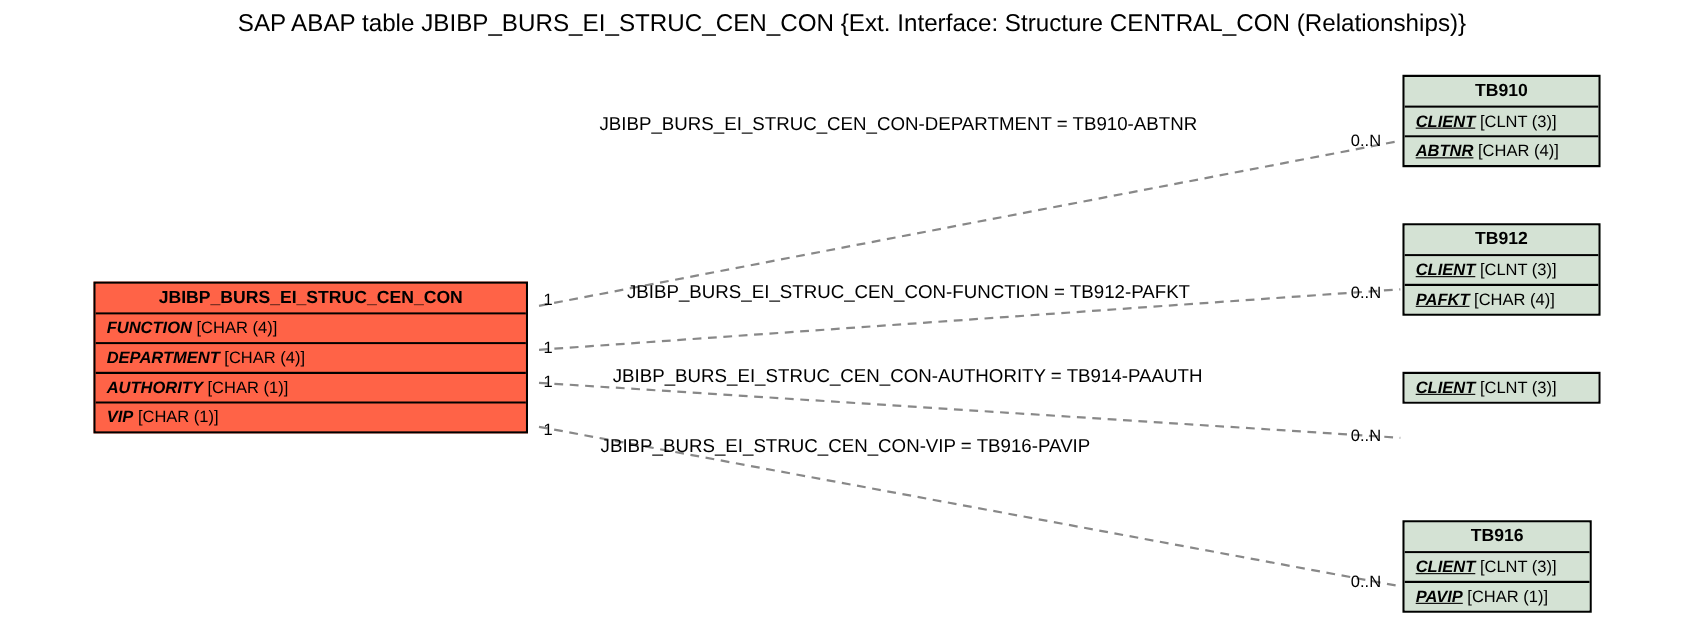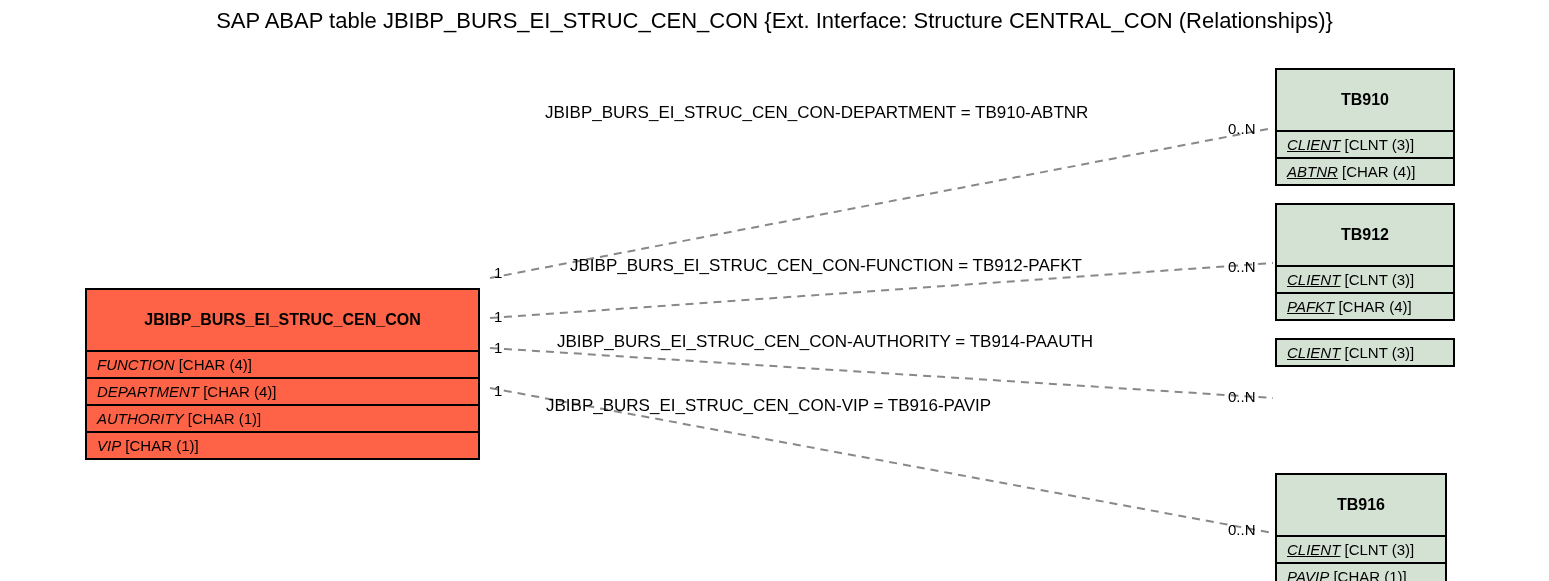--- a/index.html
+++ b/index.html
@@ -24,31 +24,31 @@
     }
     
     .entity {
       position: absolute;
       border: 2px solid #000;
       background: #fff;
     }
     .entity .header {
       font-weight: bold;
       text-align: center;
-      padding: 21px 10px;
+      padding: 4px 10px;
       border-bottom: 2px solid #000;
     }
     .entity .row {
       padding: 4px 10px;
       border-bottom: 2px solid #000;
       white-space: nowrap;
       font-size: 15px;
     }
     .entity .row:last-child { border-bottom: none; }
-    .entity .fname { font-style: italic; }
+    .entity .fname { font-style: italic; font-weight: bold; }
     .entity .fname.underline { text-decoration: underline; }
     .entity.main { background: #FF6347; }
     .entity.main .header { background: #FF6347; }
     .entity.main .row { background: #FF6347; }
     .entity.target { background: #D4E2D4; }
     .entity.target .header { background: #D4E2D4; }
     .entity.target .row { background: #D4E2D4; }
     
     .rel-label {
       position: absolute;
@@ -80,21 +80,21 @@
 <div class="canvas">
 
   <svg class="lines">
 
     <line x1="490" y1="240" x2="1273" y2="90"></line>
     <line x1="490" y1="280" x2="1273" y2="225"></line>
     <line x1="490" y1="310" x2="1273" y2="360"></line>
     <line x1="490" y1="350" x2="1273" y2="495"></line>
   </svg>
 
-  <div class="entity main" style="left:85px; top:218px; width:395px;margin-top:32px;">
+  <div class="entity main" style="left:85px; top:218px; width:395px;">
     <div class="header">JBIBP_BURS_EI_STRUC_CEN_CON</div>
     <div class="row"><span class="fname">FUNCTION</span> <span>[CHAR (4)]</span></div>
     <div class="row"><span class="fname">DEPARTMENT</span> <span>[CHAR (4)]</span></div>
     <div class="row"><span class="fname">AUTHORITY</span> <span>[CHAR (1)]</span></div>
     <div class="row"><span class="fname">VIP</span> <span>[CHAR (1)]</span></div>
   </div>
 
   <div class="entity target" style="left:1275px; top:30px; width:180px;">
     <div class="header">TB910</div>
     <div class="row"><span class="fname underline">CLIENT</span> <span>[CLNT (3)]</span></div>

